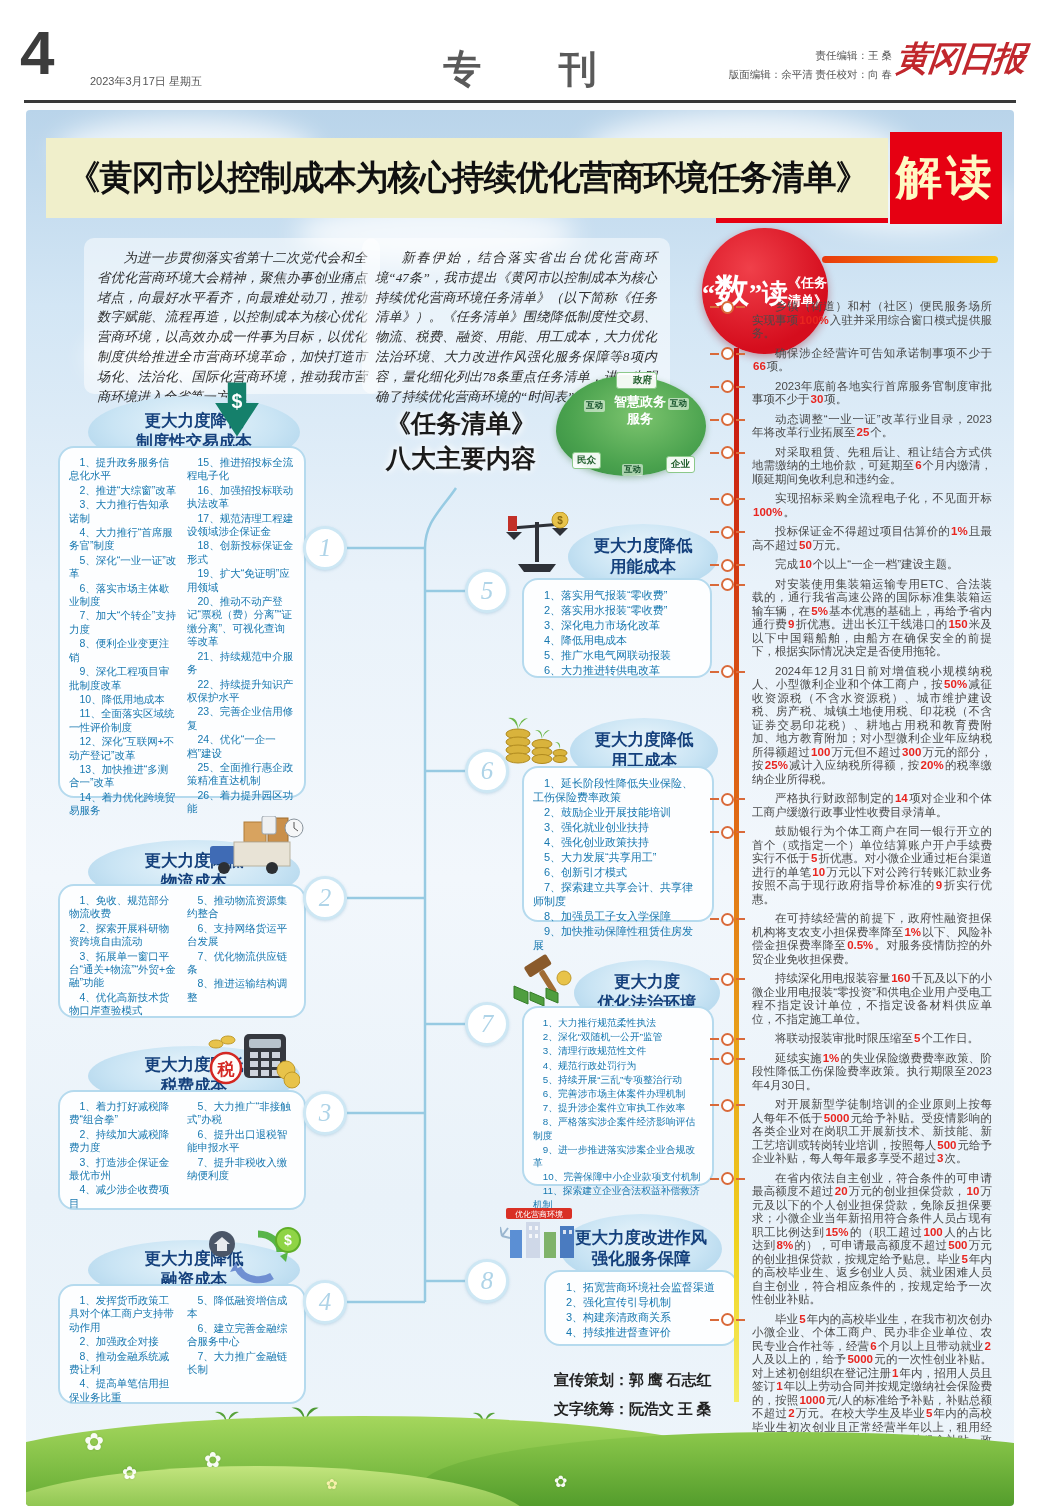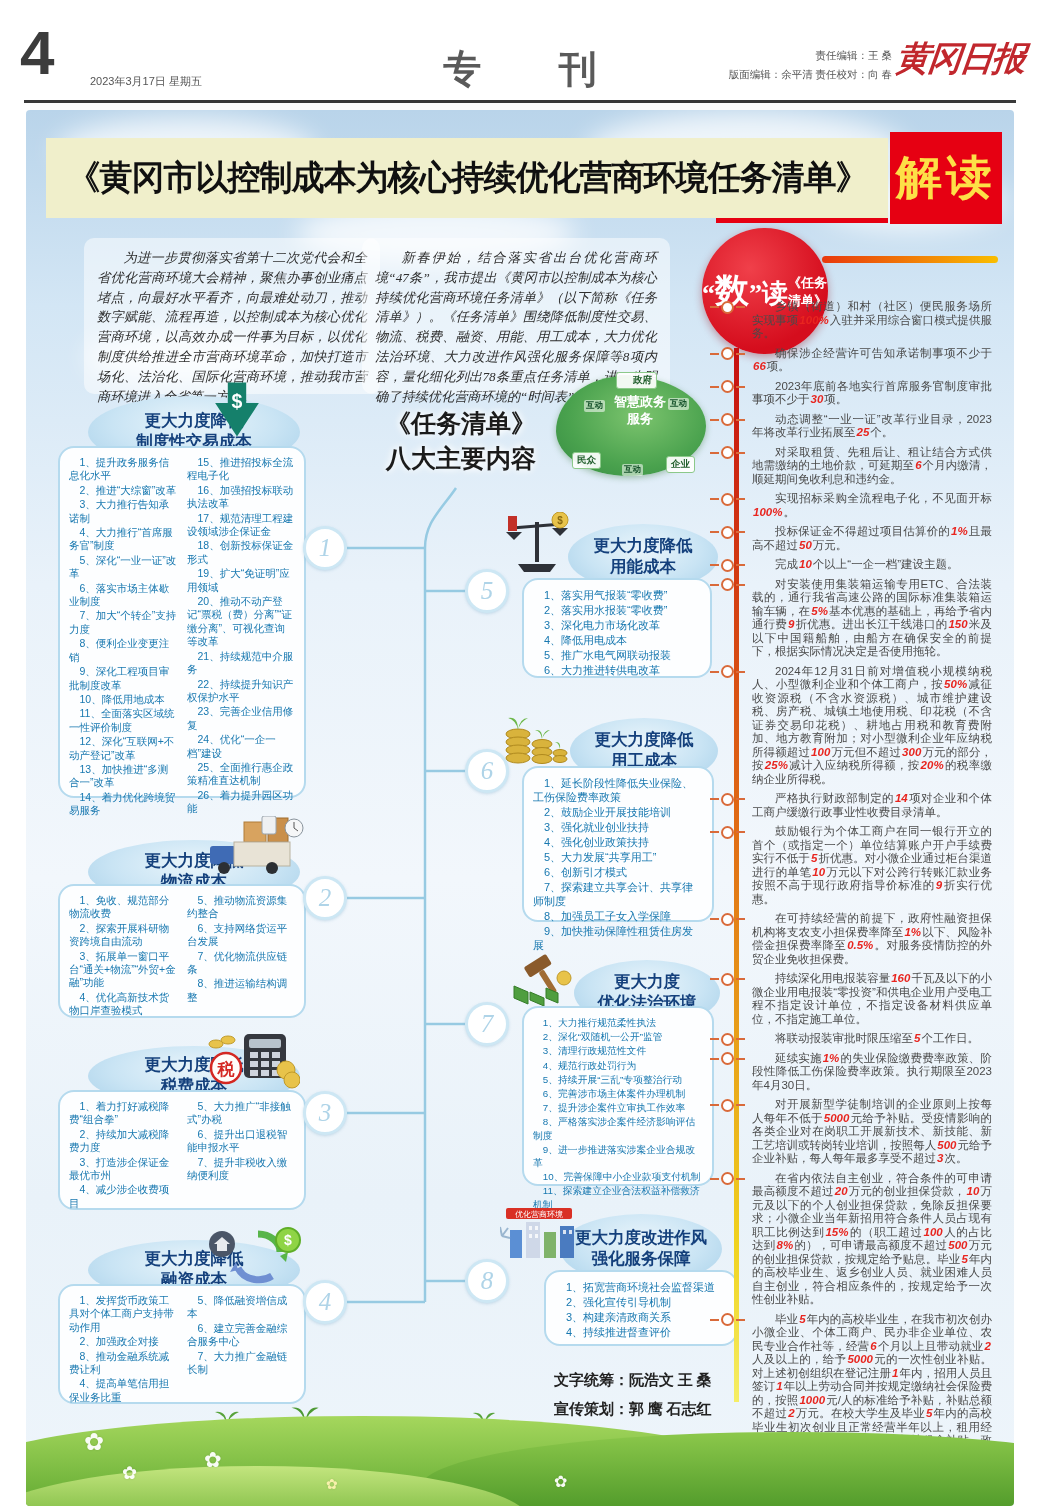--- a/index.html
+++ b/index.html
@@ -15,21 +15,21 @@
   #masthead{position:absolute;right:14px;top:36px;width:130px;font-size:34px;font-weight:bold;font-style:italic;color:#c1272d;font-family:"Liberation Serif",serif;transform:skewX(-6deg);letter-spacing:-2px;}
   #toprule{position:absolute;left:24px;top:100px;width:992px;height:3px;background:#3a3a3a;}
 
   
   #poster{position:absolute;left:26px;top:110px;width:988px;height:1396px;background:linear-gradient(180deg,#b9d4ea 0%,#d3e6f5 14%,#e9f2fa 34%,#f2f7fc 55%,#e9f2f9 78%,#eef5fb 100%);border-radius:4px;overflow:hidden;}
   .cloud{position:absolute;background:rgba(255,255,255,.75);border-radius:50%;filter:blur(13px);}
 
   
   #banner{position:absolute;left:20px;top:28px;width:842px;height:80px;background:#f0efcb;display:flex;align-items:center;justify-content:center;}
   #banner .t{font-size:34px;font-weight:900;color:#101010;white-space:nowrap;transform:scaleX(.97);letter-spacing:-1px;}
-  #banner-badge{position:absolute;left:864px;top:22px;width:112px;height:92px;background:#e60012;color:#fde047;display:flex;align-items:center;justify-content:center;font-size:46px;font-weight:900;letter-spacing:4px;}
+  #banner-badge{position:absolute;left:864px;top:22px;width:112px;height:92px;background:#e60012;color:#fef9c3;display:flex;align-items:center;justify-content:center;font-size:46px;font-weight:900;letter-spacing:4px;}
   #banner-underline{position:absolute;left:690px;top:108px;width:172px;height:5px;background:#e60012;}
 
   
   .intro{position:absolute;top:128px;height:136px;background:rgba(255,255,255,.5);border-radius:10px;padding:10px 13px;font-family:"Liberation Serif",serif;font-style:italic;font-size:13.2px;line-height:1.5;color:#2e2e2e;text-align:justify;text-indent:2em;}
   #intro-left{left:58px;width:270px;}
   #intro-right{left:336px;width:282px;}
 
   
   .sec-cloud{position:absolute;background:radial-gradient(ellipse at 50% 38%,#eaf5fb 0%,#c9e4f4 55%,#a7d0e9 100%);border-radius:50%;display:flex;flex-direction:column;align-items:center;justify-content:center;text-align:center;}
   .sec-cloud .l1,.sec-cloud .l2{font-weight:900;color:#14407c;font-size:16.5px;line-height:1.25;font-family:"Liberation Serif",serif;}
@@ -57,21 +57,21 @@
 
   
   #digits-badge{position:absolute;left:676px;top:118px;width:126px;height:126px;background:radial-gradient(circle at 38% 32%,#f0404a,#d50d1d 70%);border-radius:50%;color:#fff;display:flex;flex-direction:row;align-items:center;justify-content:center;box-shadow:0 3px 8px rgba(150,20,30,.4);}
   #digits-badge .b1{font-size:26px;font-weight:900;font-family:"Liberation Serif",serif;}
   #digits-badge .b1 .big{font-size:34px;}
   #digits-badge .b2{font-size:13px;font-weight:bold;margin-top:2px;}
   #digits-hline{position:absolute;left:796px;top:146px;width:176px;height:7px;background:linear-gradient(90deg,#e8380d,#f9be00);border-radius:4px;}
   #timeline{position:absolute;left:708px;top:238px;width:5px;height:1054px;background:linear-gradient(180deg,#c61010 0%,#e06a14 45%,#f0d21e 85%,#f5ee66 100%);}
   #digits-list{position:absolute;left:726px;top:190px;width:240px;list-style:none;margin:0;padding:0;}
   .ditem{position:relative;margin:0 0 6px 0;font-size:11.5px;line-height:13.5px;color:#4a4a4a;text-align:justify;text-indent:2em;}
-  .ditem .hl{color:#e8251f;font-weight:bold;font-style:italic;padding:0 1px;}
+  .ditem .hl{color:#e8251f;font-weight:bold;padding:0 1px;}
   .mk{position:absolute;left:-46px;top:1px;width:42px;height:12px;display:flex;align-items:center;justify-content:center;text-indent:0;}
   .mk .dash{width:9px;height:2px;background:#d96a3a;margin:0 2px;}
   .mk .dot{width:9px;height:9px;border-radius:50%;background:#fff;border:2px solid #d96a3a;}
 
   
   #credits{position:absolute;left:528px;top:1256px;width:270px;font-family:"Liberation Serif",serif;font-weight:bold;font-size:15px;color:#222;line-height:1.9;}
 
   
   .grass{position:absolute;border-radius:100% 100% 0 0/110px 110px 0 0;}
   #grass1{left:-6%;bottom:-6px;width:80%;height:96px;background:linear-gradient(180deg,#a5d75d,#5fa830);}
@@ -592,22 +592,22 @@
           <i class="dash"></i>
           <i class="dot"></i>
           <i class="dash"></i>
         </span>
         <span class="dtext"><span>毕业</span><span class="hl">5</span><span>年内的高校毕业生，在我市初次创办小微企业、个体工商户、民办非企业单位、农民专业合作社等，经营</span><span class="hl">6</span><span>个月以上且带动就业</span><span class="hl">2</span><span>人及以上的，给予</span><span class="hl">5000</span><span>元的一次性创业补贴。对上述初创组织在登记注册</span><span class="hl">1</span><span>年内，招用人员且签订</span><span class="hl">1</span><span>年以上劳动合同并按规定缴纳社会保险费的，按照</span><span class="hl">1000</span><span>元/人的标准给予补贴，补贴总额不超过</span><span class="hl">2</span><span>万元。在校大学生及毕业</span><span class="hl">5</span><span>年内的高校毕业生初次创业且正常经营半年以上，租用经营场地的，给予不超过</span><span class="hl">3</span><span>年的场地租金补贴。政府投资开发的创业平台、科技孵化器、创业空间等，应安排比例不少于</span><span class="hl">30%</span><span>的场地，免费向高校毕业生和在校大学生创业者提供。</span></span>
       </li>
 
     </ul>
 
   <div id="credits">
+    <div>宣传策划：郭  鹰  石志红</div>
     <div>文字统筹：阮浩文  王  桑</div>
-    <div>宣传策划：郭  鹰  石志红</div>
   </div>
 
   <svg class="sprout" style="left:186px;top:1288px;" width="30" height="30" viewBox="0 0 30 30">
       <path d="M15 28 q-2 -12 -12 -14 q12 -2 12 14 q2 -16 12 -14 q-10 4 -12 14" fill="#57a33b"></path>
     </svg>
   <svg class="sprout" style="left:262px;top:1282px;" width="34" height="34" viewBox="0 0 30 30">
       <path d="M15 28 q-2 -12 -12 -14 q12 -2 12 14 q2 -16 12 -14 q-10 4 -12 14" fill="#4d9a34"></path>
     </svg>
   <svg class="sprout" style="left:444px;top:1290px;" width="28" height="28" viewBox="0 0 30 30">
       <path d="M15 28 q-2 -12 -12 -14 q12 -2 12 14 q2 -16 12 -14 q-10 4 -12 14" fill="#57a33b"></path>

